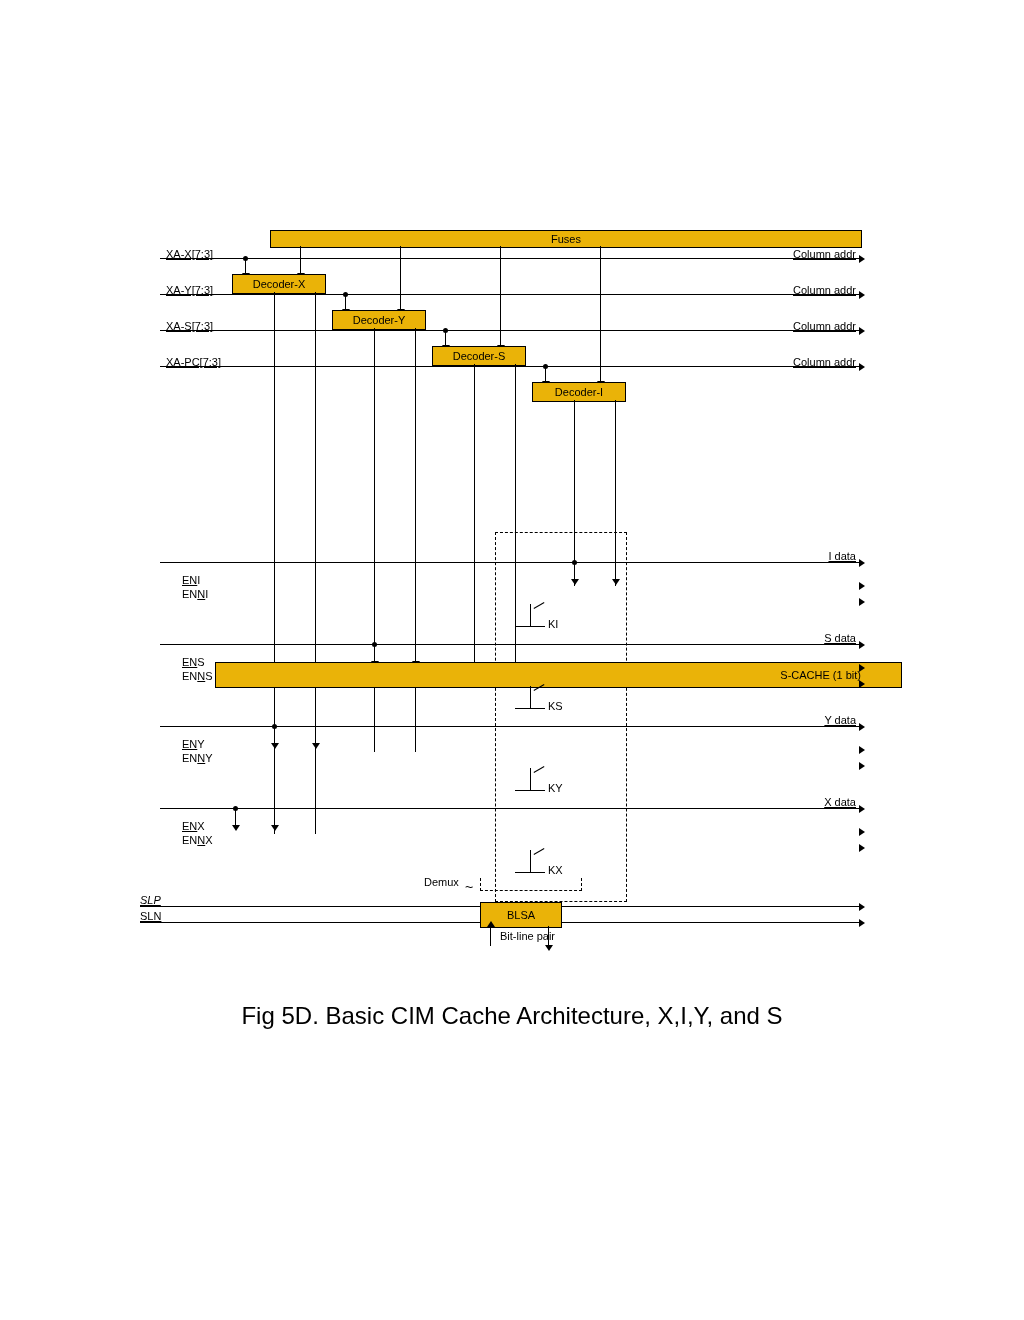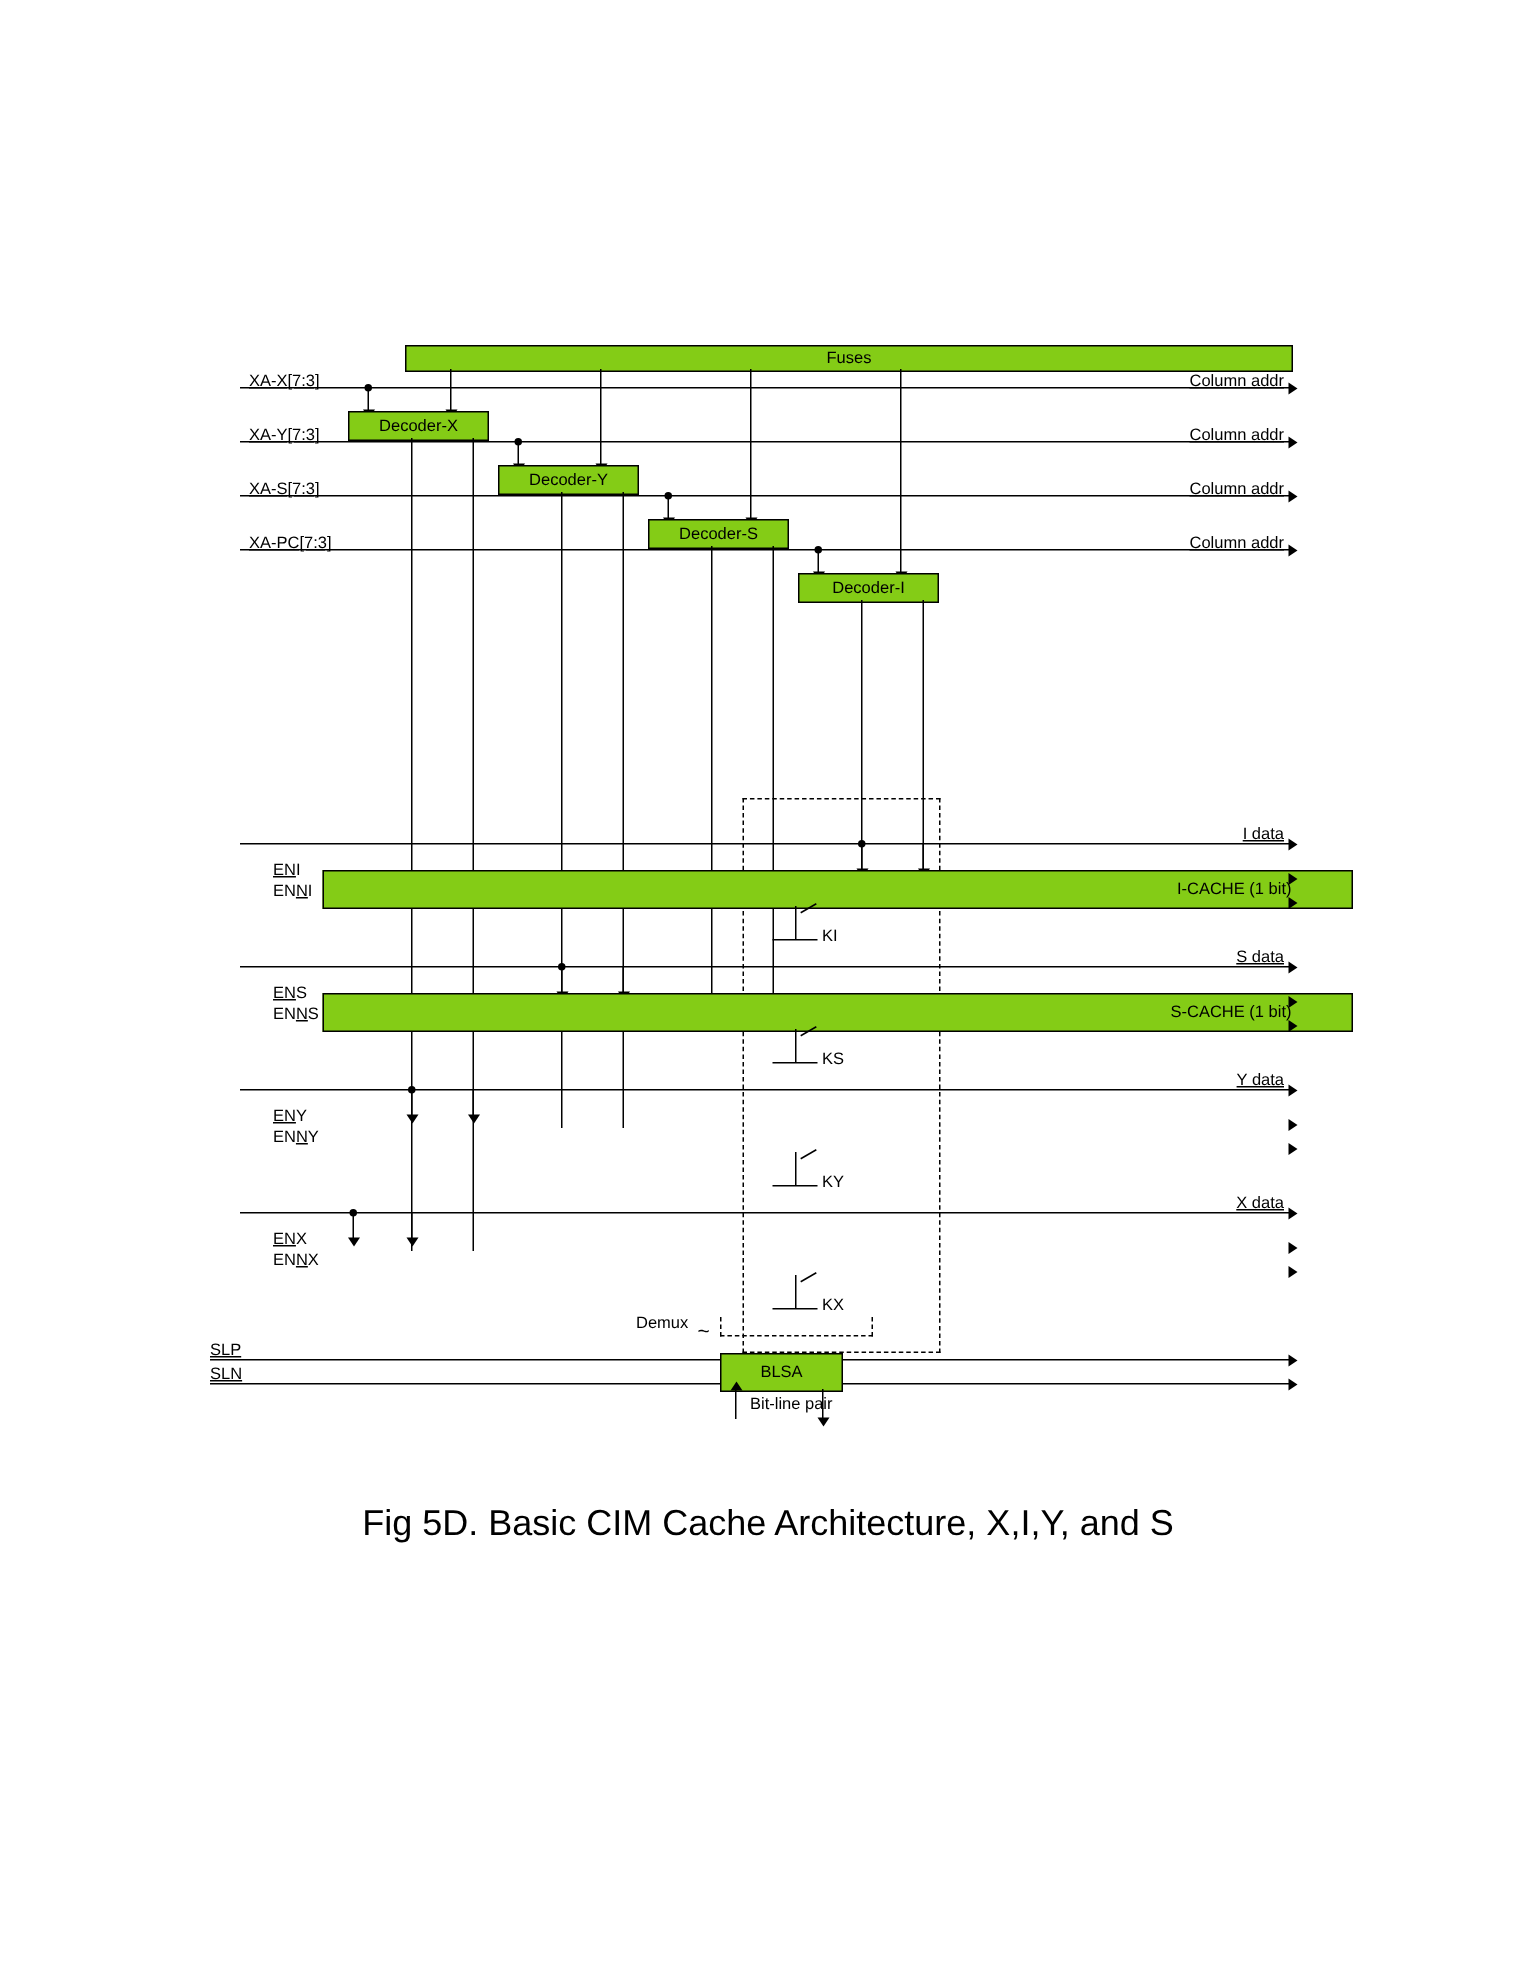--- a/index.html
+++ b/index.html
@@ -77,21 +77,21 @@
     position: absolute;
     width: 5px; height: 5px;
     background: #000;
     border-radius: 50%;
     transform: translate(-2px, -2px);
   }
 
   .box {
     position: absolute;
     border: 1px solid #000;
-    background: #84cc16;
+    background: #eab308;
     font-size: 11px;
     display: flex;
     align-items: center;
     justify-content: center;
     text-align: center;
   }
   .label {
     position: absolute;
     font-size: 11px;
     white-space: nowrap;
@@ -184,23 +184,20 @@
     <div class="dashed" style="left:335px; top:302px; width:130px; height:368px;"></div>
 
     <div class="line hline arrow-right" style="left:0; top:332px; width:700px;"></div>
     <div class="label underline" style="right:4px; top:320px;">I data</div>
     <div class="dot" style="left:414px; top:332px;"></div>
     <div class="line vline arrow-down" style="left:414px; top:332px; height:18px;"></div>
     <div class="line vline arrow-down" style="left:455px; top:332px; height:18px;"></div>
 
     <div class="label" style="left:22px; top:344px;"><span class="underline">EN</span>I</div>
     <div class="label" style="left:22px; top:358px;">EN<span class="underline">N</span>I</div>
-    <div class="box" style="left:55px; top:350px; width:645px; height:24px; justify-content:flex-end; padding-right:40px;">
-      <span>I-CACHE (1 bit)</span>
-    </div>
     <div style="position:absolute; right:-5px; top:352px; width:0; height:0; border-left:6px solid #000; border-top:4px solid transparent; border-bottom:4px solid transparent;"></div>
     <div style="position:absolute; right:-5px; top:368px; width:0; height:0; border-left:6px solid #000; border-top:4px solid transparent; border-bottom:4px solid transparent;"></div>
 
     <div class="line hline" style="left:355px; top:396px; width:30px;"></div>
     <div class="line vline" style="left:370px; top:374px; height:22px;"></div>
     <div class="line" style="left:373px; top:375px; width:12px; height:1px; transform:rotate(-30deg);"></div>
     <div class="label" style="left:388px; top:388px;">KI</div>
 
     <div class="line hline arrow-right" style="left:0; top:414px; width:700px;"></div>
     <div class="label underline" style="right:4px; top:402px;">S data</div>
@@ -249,21 +246,21 @@
     <div class="line vline" style="left:370px; top:620px; height:22px;"></div>
     <div class="line" style="left:373px; top:621px; width:12px; height:1px; transform:rotate(-30deg);"></div>
     <div class="label" style="left:388px; top:634px;">KX</div>
 
     <div class="label demux-lbl" style="left:264px; top:646px;">Demux</div>
     <div style="position:absolute; left:305px; top:649px; font-size:14px;">~</div>
     <div class="dashed" style="left:320px; top:648px; width:100px; height:12px; border-top:none;"></div>
 
     <div class="line hline arrow-right" style="left:-20px; top:676px; width:720px;"></div>
     <div class="line hline arrow-right" style="left:-20px; top:692px; width:720px;"></div>
-    <div class="label underline" style="left:-20px; top:664px;">SLP</div>
+    <div class="label underline" style="left:-20px; top:664px;font-style:italic;">SLP</div>
     <div class="label underline" style="left:-20px; top:680px;">SLN</div>
 
     <div class="box" style="left:320px; top:672px; width:80px; height:24px;">
       <span>BLSA</span>
     </div>
 
     <div class="line vline arrow-up" style="left:330px; top:696px; height:20px;"></div>
     <div class="line vline arrow-down" style="left:388px; top:696px; height:20px;"></div>
     <div class="label" style="left:340px; top:700px; width:48px; text-align:center; line-height:1.1;">Bit-line pair</div>
 

